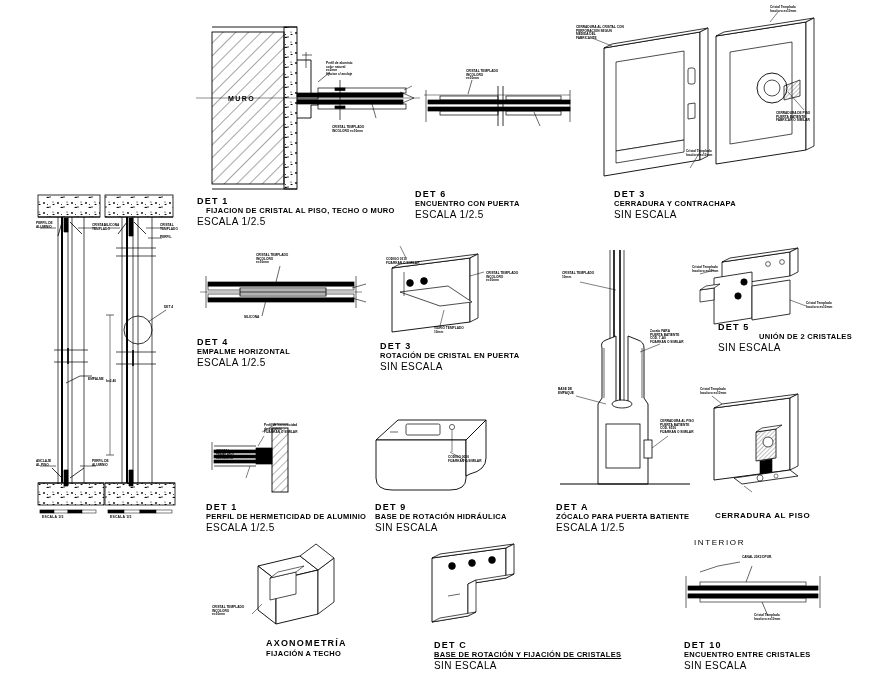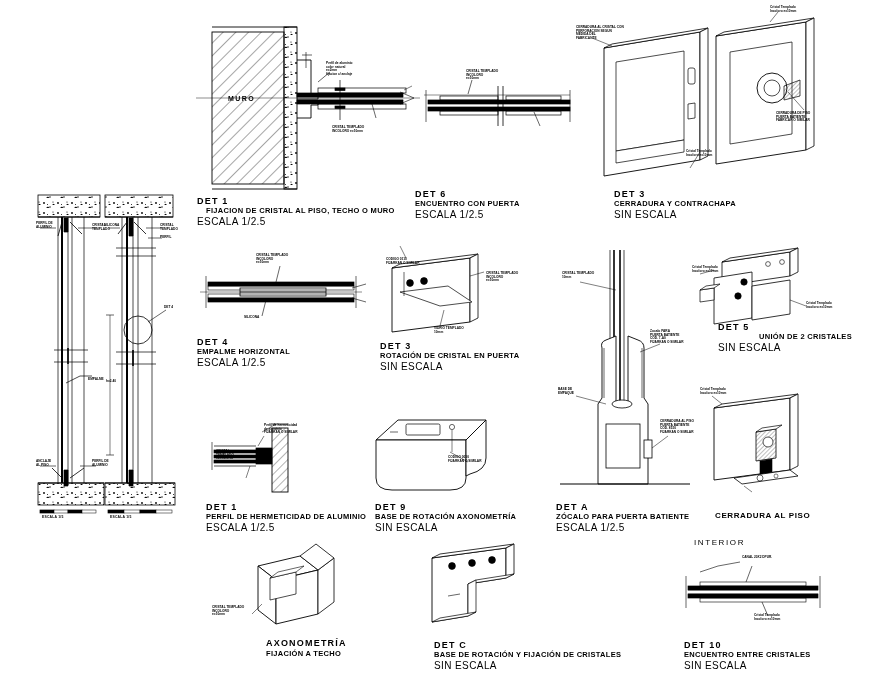--- a/index.html
+++ b/index.html
@@ -372,42 +372,42 @@
 <div class="lbl det-scale" style="left:718px;top:343px;">SIN  ESCALA</div>
 
 <div class="lbl micro" style="left:264px;top:424px;">Perfil de hermeticidad<br>de aluminio<br>FIJARKAN O SIMILAR</div>
 <div class="lbl micro" style="left:216px;top:450px;">CRISTAL<br>TEMPLADO<br>INCOLORO<br>e=10mm</div>
 <div class="lbl det-title" style="left:206px;top:502px;">DET 1</div>
 <div class="lbl det-sub" style="left:206px;top:512px;">PERFIL DE HERMETICIDAD DE ALUMINIO</div>
 <div class="lbl det-scale" style="left:206px;top:523px;">ESCALA  1/2.5</div>
 
 <div class="lbl micro" style="left:448px;top:456px;">CODIGO 0010<br>FIJARKAN O SIMILAR</div>
 <div class="lbl det-title" style="left:375px;top:502px;">DET 9</div>
-<div class="lbl det-sub" style="left:375px;top:512px;">BASE DE ROTACIÓN AXONOMETRÍA</div>
+<div class="lbl det-sub" style="left:375px;top:512px;">BASE DE ROTACIÓN HIDRÁULICA</div>
 <div class="lbl det-scale" style="left:375px;top:523px;">SIN  ESCALA</div>
 
 <div class="lbl micro" style="left:562px;top:272px;">CRISTAL TEMPLADO<br>10mm</div>
 <div class="lbl micro" style="left:558px;top:388px;">BASE DE<br>EMPAQUE</div>
 <div class="lbl micro" style="left:650px;top:330px;">Zocalo PARA<br>PUERTA BATIENTE<br>COD. 7-A0<br>FIJARKAN O SIMILAR</div>
 <div class="lbl micro" style="left:660px;top:420px;">CERRADURA AL PISO<br>PUERTA BATIENTE<br>COD. 8510<br>FIJARKAN O SIMILAR</div>
 <div class="lbl det-title" style="left:556px;top:502px;">DET A</div>
 <div class="lbl det-sub" style="left:556px;top:512px;">ZÓCALO PARA PUERTA BATIENTE</div>
 <div class="lbl det-scale" style="left:556px;top:523px;">ESCALA  1/2.5</div>
 
 <div class="lbl micro" style="left:700px;top:388px;">Cristal Templado<br>Incoloro e=10mm</div>
 <div class="lbl det-sub" style="left:715px;top:511px;font-size:8px;letter-spacing:.6px;">CERRADURA AL PISO</div>
 
 <div class="lbl tiny-cap" style="left:676px;top:538px;">INTERIOR</div>
 
 <div class="lbl micro" style="left:212px;top:606px;">CRISTAL TEMPLADO<br>INCOLORO<br>e=10mm</div>
 <div class="lbl det-title" style="left:266px;top:638px;">AXONOMETRÍA</div>
 <div class="lbl det-sub" style="left:266px;top:649px;">FIJACIÓN A TECHO</div>
 
 <div class="lbl det-title" style="left:434px;top:640px;">DET C</div>
-<div class="lbl det-sub" style="left:434px;top:650px;">BASE DE ROTACIÓN Y FIJACIÓN DE CRISTALES</div>
+<div class="lbl det-sub" style="left:434px;top:650px;text-decoration:underline;">BASE DE ROTACIÓN Y FIJACIÓN DE CRISTALES</div>
 <div class="lbl det-scale" style="left:434px;top:661px;">SIN  ESCALA</div>
 
 <div class="lbl micro" style="left:742px;top:556px;">CANAL 20X2 DPUR.</div>
 <div class="lbl micro" style="left:754px;top:614px;">Cristal Templado<br>Incoloro e=10mm</div>
 <div class="lbl det-title" style="left:684px;top:640px;">DET 10</div>
 <div class="lbl det-sub" style="left:684px;top:650px;">ENCUENTRO ENTRE CRISTALES</div>
 <div class="lbl det-scale" style="left:684px;top:661px;">SIN  ESCALA</div>
 
 <div class="lbl micro" style="left:36px;top:222px;">PERFIL DE<br>ALUMINIO</div>
 <div class="lbl micro" style="left:92px;top:224px;">CRISTAL<br>TEMPLADO</div>

